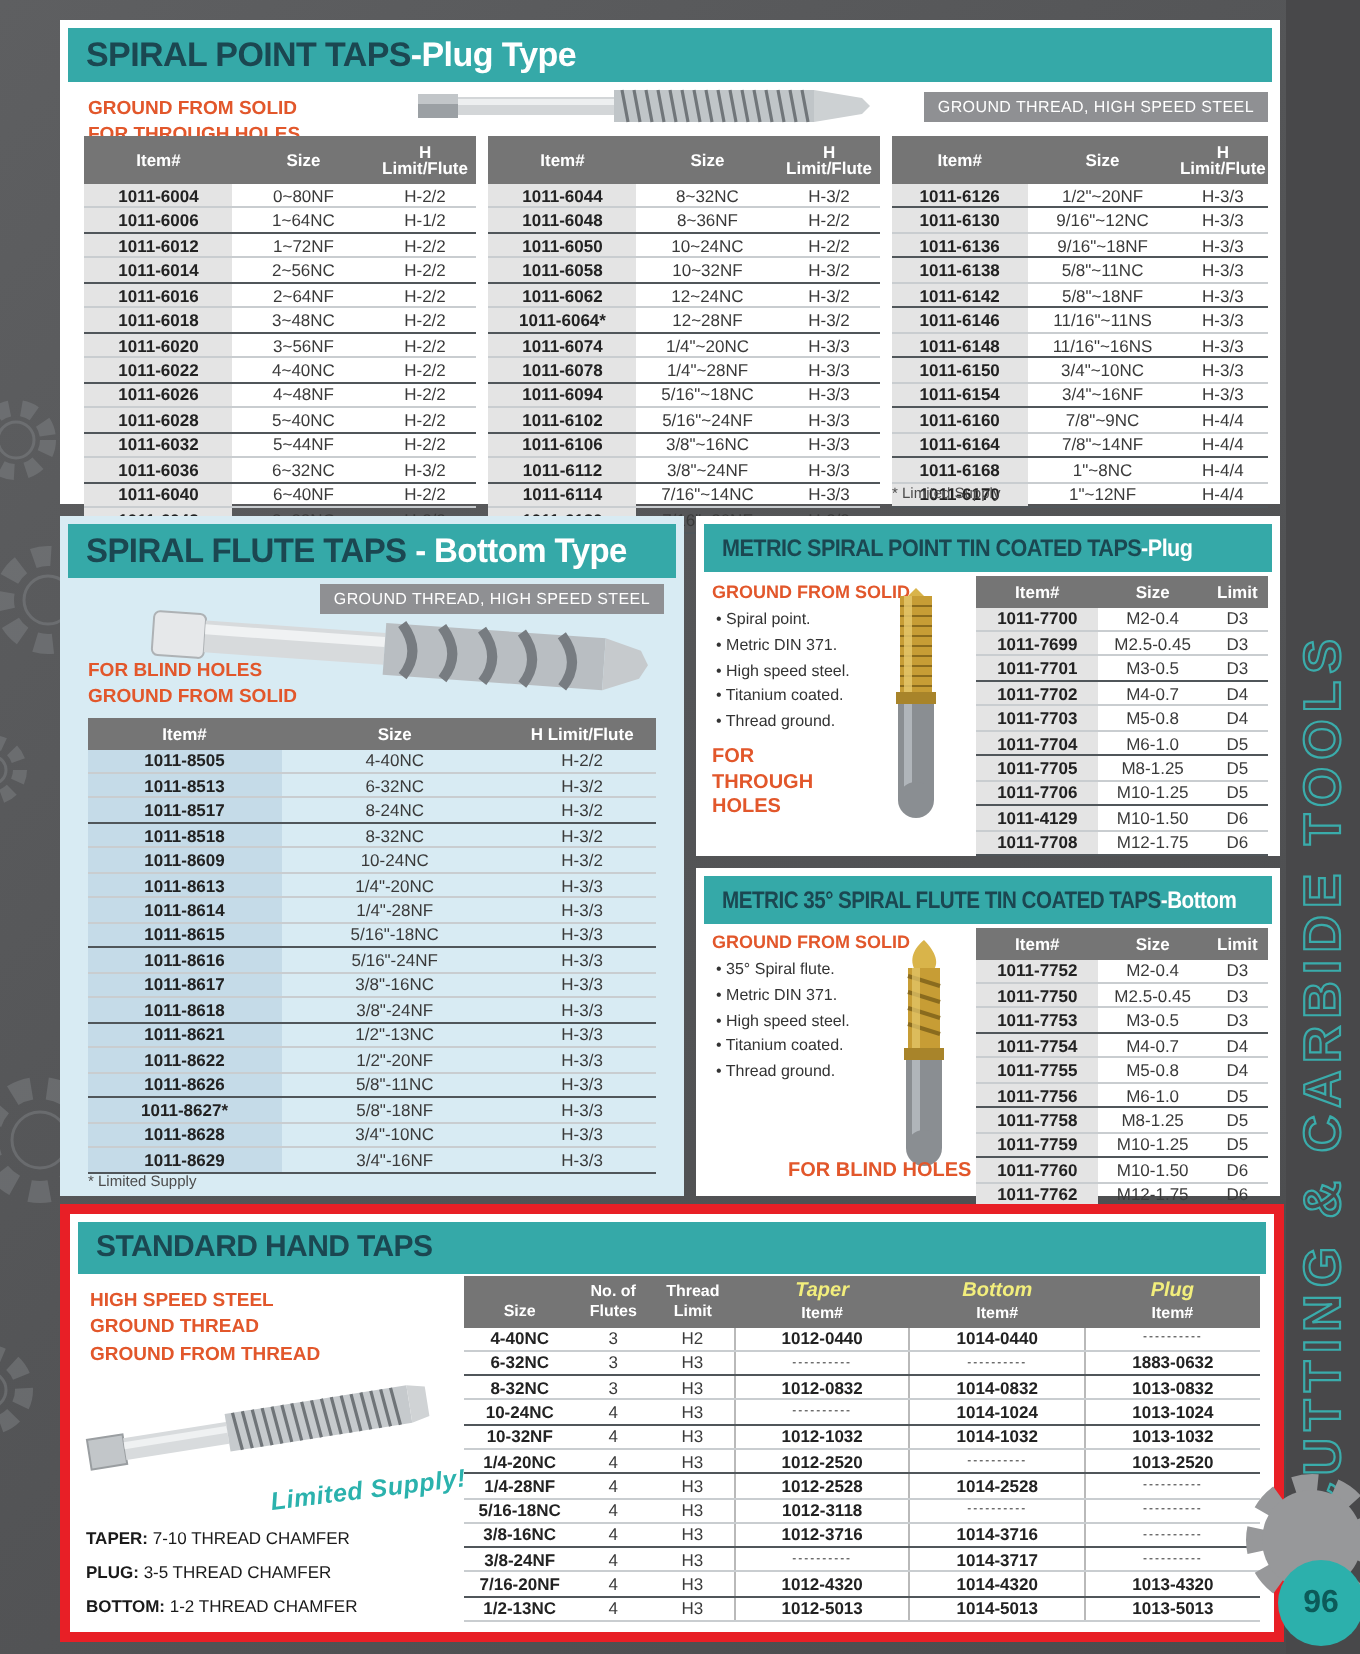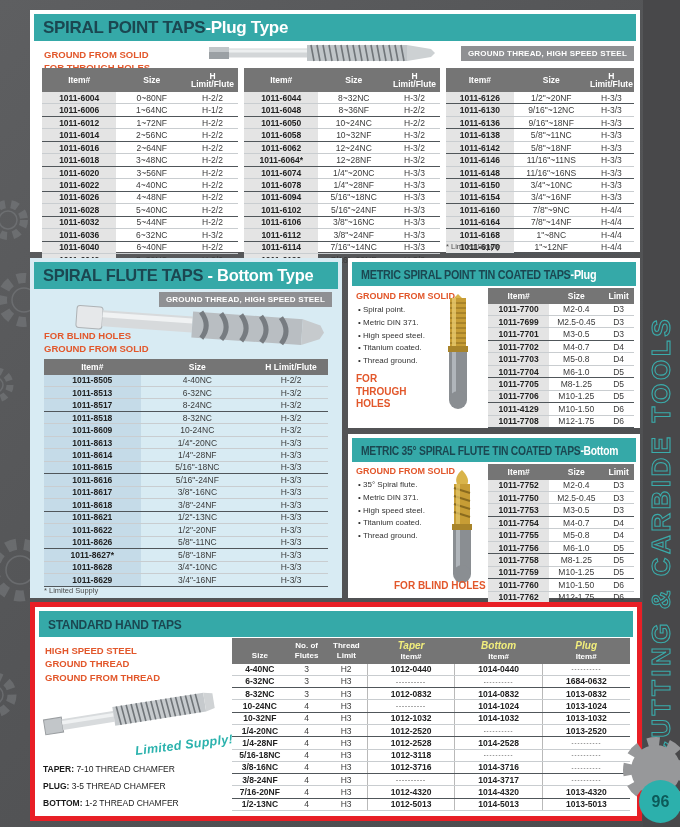--- a/index.html
+++ b/index.html
@@ -9,24 +9,24 @@
     font-family:"Liberation Sans","DejaVu Sans",sans-serif;
     -webkit-font-smoothing:antialiased;
   }
   .panel{position:absolute;background:#fff}
   .bar{position:absolute;left:4px;right:4px;top:4px;height:27px;background:#35a9a8;
        display:flex;align-items:center;padding:0 9px;box-sizing:border-box;overflow:hidden}
   .fit{display:inline-block;white-space:nowrap;transform-origin:left center}
   .t1{font-weight:bold;color:#1b4751;letter-spacing:-0.3px;white-space:pre}
   .t2{font-weight:bold;color:#ffffff;letter-spacing:-0.3px;white-space:pre}
   .big .t1,.big .t2{font-size:17px}
-  .mid .t1,.mid .t2{font-size:12px}
+  .mid .t1,.mid .t2{font-size:15px}
   .sml .t1,.sml .t2{font-size:12px}
   .orange{color:#e2572b;font-weight:bold;position:absolute;white-space:nowrap}
-  .badge{position:absolute;background:#8f9093;color:#fff;font-weight:bold;font-size:8px;
+  .badge{position:absolute;background:#8f9093;color:#fff;font-weight:normal;font-size:8px;
          padding:3px 7px;letter-spacing:.2px;white-space:nowrap}
   table.tbl{border-collapse:collapse;table-layout:fixed;position:absolute;font-size:8.5px;line-height:1}
   .tbl th{background:#757575;color:#fff;font-weight:bold;padding:3.5px 0;font-size:8.5px}
   .tbl td{text-align:center;padding:1.6px 0 1.4px;border-bottom:1px solid #c9cdd0;color:#3a3a3a;
           white-space:nowrap;overflow:hidden}
   .tbl td:first-child{font-weight:bold;color:#222}
   .graycol td:first-child{background:#e4e4e4}
   .bluecol td:first-child{background:#c5dbe8}
   .tbl tr.sep td{border-bottom:1.4px solid #50565a}
   .foot{position:absolute;font-size:7.5px;color:#4c4c4c}
@@ -750,21 +750,21 @@
           <td>1012-0440</td>
           <td>1014-0440</td>
           <td class="dash">----------</td>
         </tr>
         <tr class="sep">
           <td>6-32NC</td>
           <td>3</td>
           <td>H3</td>
           <td class="dash">----------</td>
           <td class="dash">----------</td>
-          <td>1684-0632</td>
+          <td>1883-0632</td>
         </tr>
         <tr>
           <td>8-32NC</td>
           <td>3</td>
           <td>H3</td>
           <td>1012-0832</td>
           <td>1014-0832</td>
           <td>1013-0832</td>
         </tr>
         <tr class="sep">

